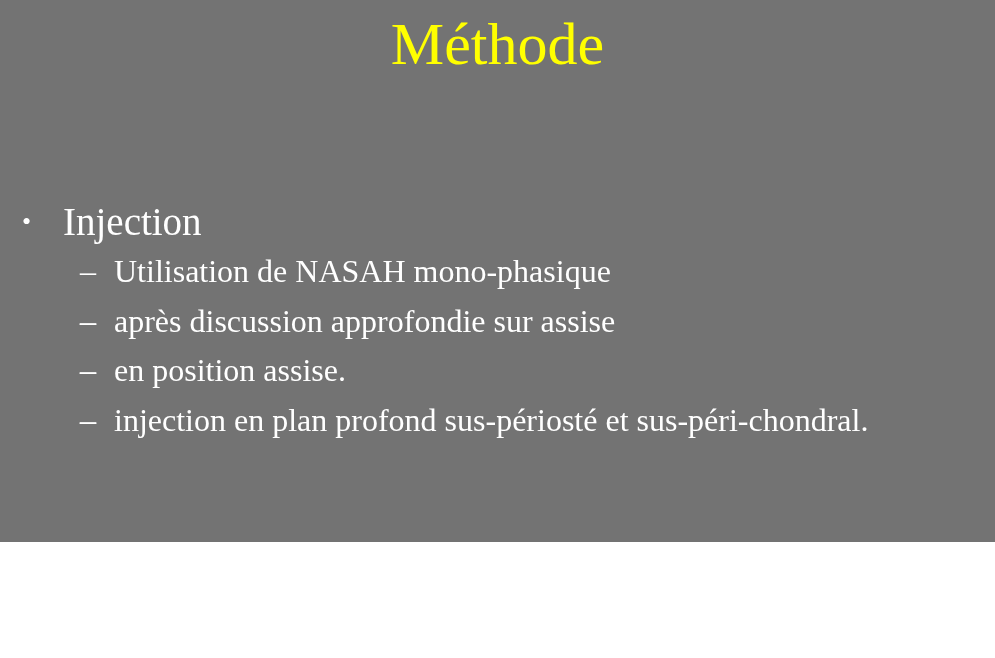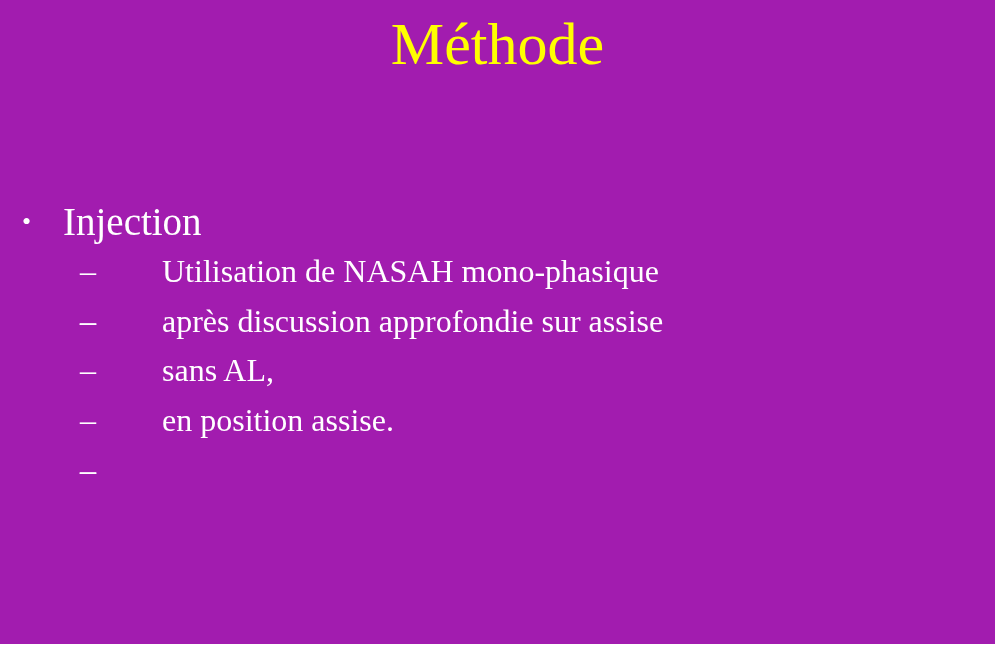--- a/index.html
+++ b/index.html
@@ -8,22 +8,22 @@
   }
   body {
     width: 995px;
     height: 658px;
     overflow: hidden;
     font-family: "Liberation Serif", "DejaVu Serif", serif;
   }
   #slide {
     position: relative;
     width: 995px;
-    height: 644px;
-    background: #a21caf;
+    height: 542px;
+    background: #737373;
     box-sizing: border-box;
     text-decoration: underline;
   }
   #slide-title {
     position: absolute;
     top: 8px;
     left: 0;
     width: 995px;
     text-align: center;
     color: #ffff00;
@@ -76,21 +76,20 @@
     top: 0;
     width: 24px;
     line-height: 49.7px;
     color: #ffffff;
     font-size: 32px;
     text-align: left;
   }
   .level2-text {
     display: block;
     max-width: 760px;
-    margin-left: 48px;
   }
 </style>
 </head>
 <body>
 
 <div id="slide">
 
   <div id="slide-title">Méthode</div>
 
   <div id="body-block">
@@ -111,31 +110,31 @@
         <span class="level2-marker">–</span>
       </div>
 
       <div class="level2-item">
         <span class="level2-marker">–</span>
         <span class="level2-text">après discussion approfondie sur assise</span>
       </div>
 
       <div class="level2-item">
         <span class="level2-marker">–</span>
-        <span class="level2-text">sans AL,</span>
       </div>
 
       <div class="level2-item">
         <span class="level2-marker">–</span>
         <span class="level2-text">en position assise.</span>
       </div>
 
       <div class="level2-item">
         <span class="level2-marker">–</span>
       </div>
 
       <div class="level2-item">
         <span class="level2-marker">–</span>
+        <span class="level2-text">injection en plan profond sus-périosté et sus-péri-chondral.</span>
       </div>
 
     </div>
   </div>
 </div>
 
 </body></html>

